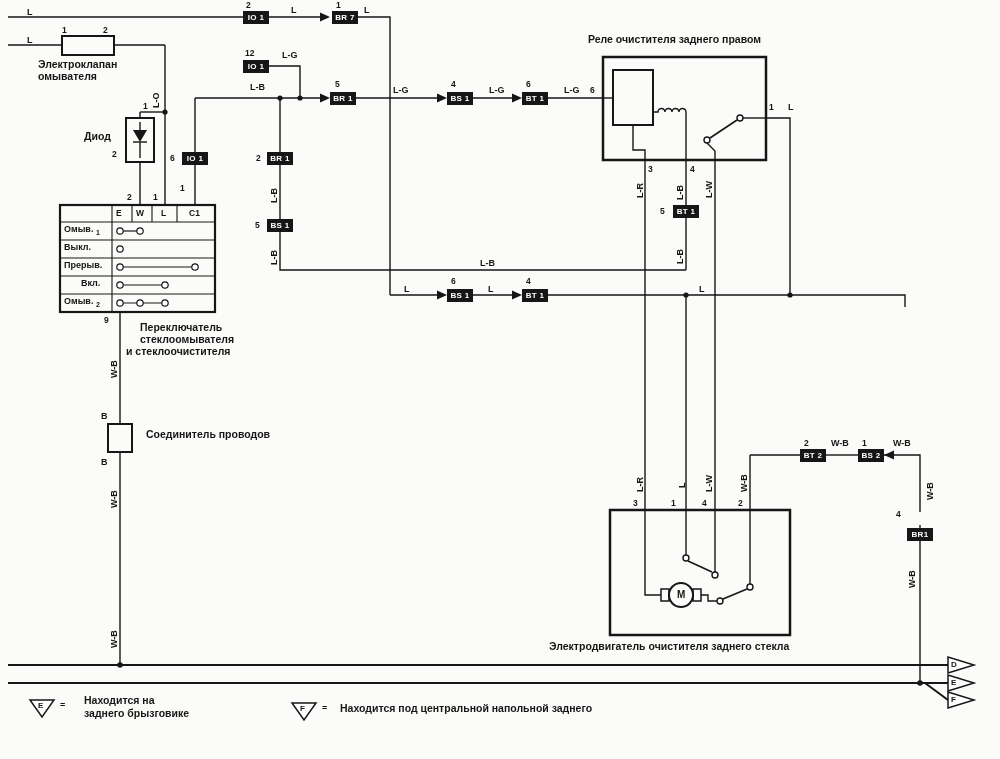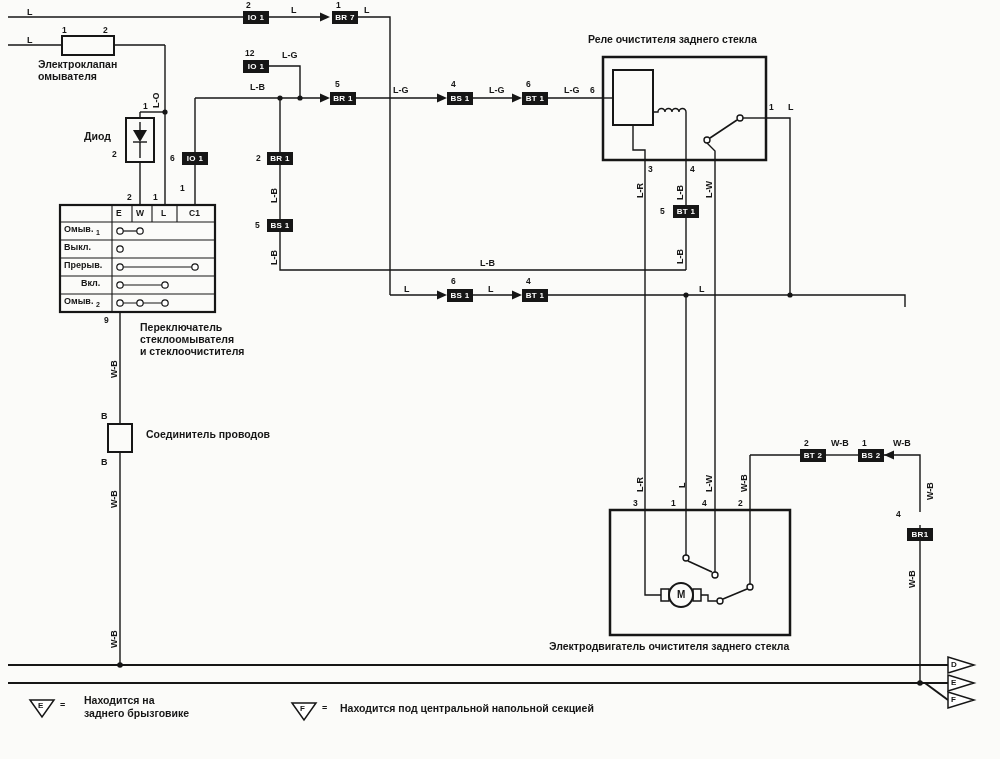--- a/index.html
+++ b/index.html
@@ -229,30 +229,30 @@
 <span class="lb" style="left:64px;top:225px">Омыв.</span>
 <span class="lb sm" style="left:96px;top:229px">1</span>
 <span class="lb" style="left:64px;top:243px">Выкл.</span>
 <span class="lb" style="left:64px;top:261px">Прерыв.</span>
 <span class="lb" style="left:81px;top:279px">Вкл.</span>
 <span class="lb" style="left:64px;top:297px">Омыв.</span>
 <span class="lb sm" style="left:96px;top:301px">2</span>
 <span class="lb pin" style="left:104px;top:316px">9</span>
 <span class="lb ti" style="left:140px;top:322px">Переключатель</span>
 <span class="lb ti" style="left:140px;top:334px">стеклоомывателя</span>
-<span class="lb ti" style="left:140px;top:346px">и стеклоочистителя</span>
+<span class="lb ti" style="left:126px;top:346px">и стеклоочистителя</span>
 
 <span class="lb rot" style="left:110px;top:378px">W-B</span>
 <span class="lb" style="left:101px;top:412px">B</span>
 <span class="lb" style="left:101px;top:458px">B</span>
 <span class="lb ti" style="left:146px;top:429px">Соединитель проводов</span>
 <span class="lb rot" style="left:110px;top:508px">W-B</span>
 <span class="lb rot" style="left:110px;top:648px">W-B</span>
 
-<span class="lb ti" style="left:588px;top:34px">Реле очистителя заднего стекла</span>
+<span class="lb ti" style="left:588px;top:34px">Реле очистителя заднего правом</span>
 <span class="lb pin" style="left:769px;top:103px">1</span>
 <span class="lb" style="left:788px;top:103px">L</span>
 <span class="lb pin" style="left:648px;top:165px">3</span>
 <span class="lb pin" style="left:690px;top:165px">4</span>
 <span class="lb rot" style="left:636px;top:198px">L-R</span>
 <span class="lb rot" style="left:676px;top:200px">L-B</span>
 <span class="lb rot" style="left:705px;top:198px">L-W</span>
 <span class="lb pin" style="left:660px;top:207px">5</span>
 <span class="lb rot" style="left:676px;top:264px">L-B</span>
 
@@ -285,15 +285,15 @@
 <span class="lb flag-letter" style="left:951px;top:661px">D</span>
 <span class="lb flag-letter" style="left:951px;top:679px">E</span>
 <span class="lb flag-letter" style="left:951px;top:696px">F</span>
 
 <span class="lb flag-letter" style="left:38px;top:702px">E</span>
 <span class="lb" style="left:60px;top:701px">=</span>
 <span class="lb ti" style="left:84px;top:695px">Находится на</span>
 <span class="lb ti" style="left:84px;top:708px">заднего брызговике</span>
 <span class="lb flag-letter" style="left:300px;top:705px">F</span>
 <span class="lb" style="left:322px;top:704px">=</span>
-<span class="lb ti" style="left:340px;top:703px">Находится под центральной напольной секцией</span>
+<span class="lb ti" style="left:340px;top:703px">Находится под центральной напольной заднего</span>
 
 </div>
 
 </body></html>

